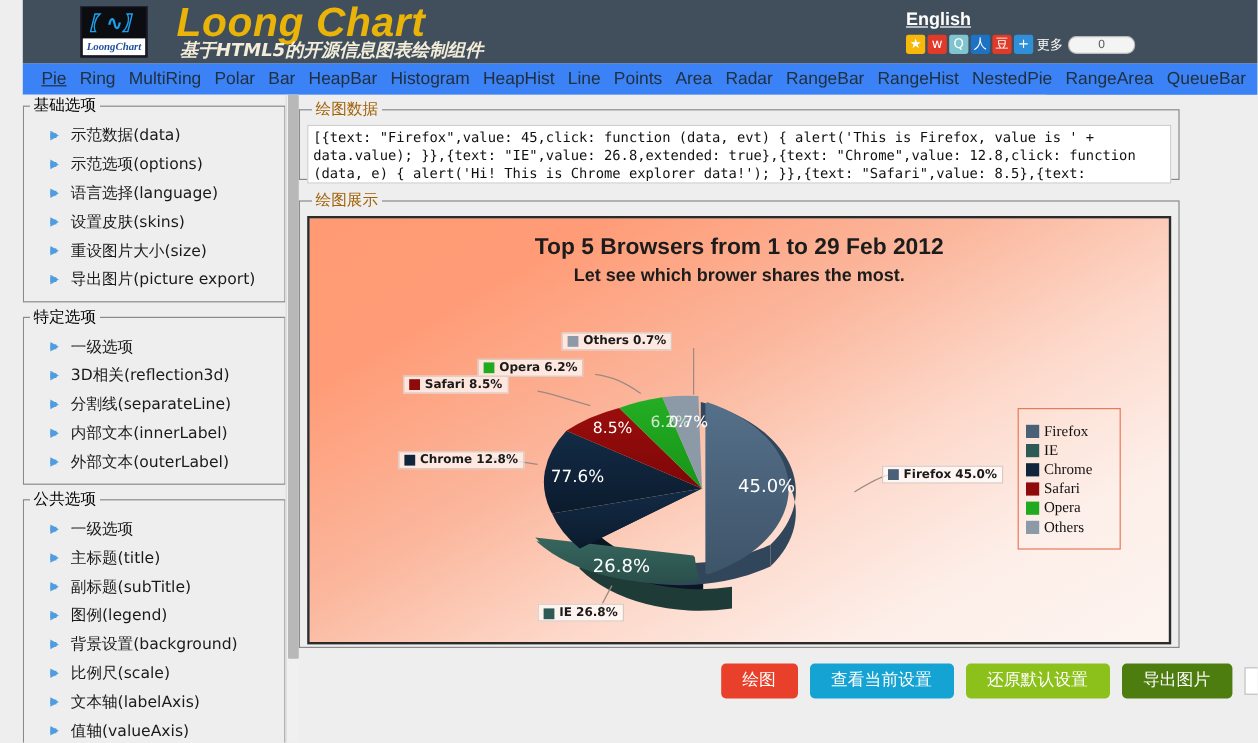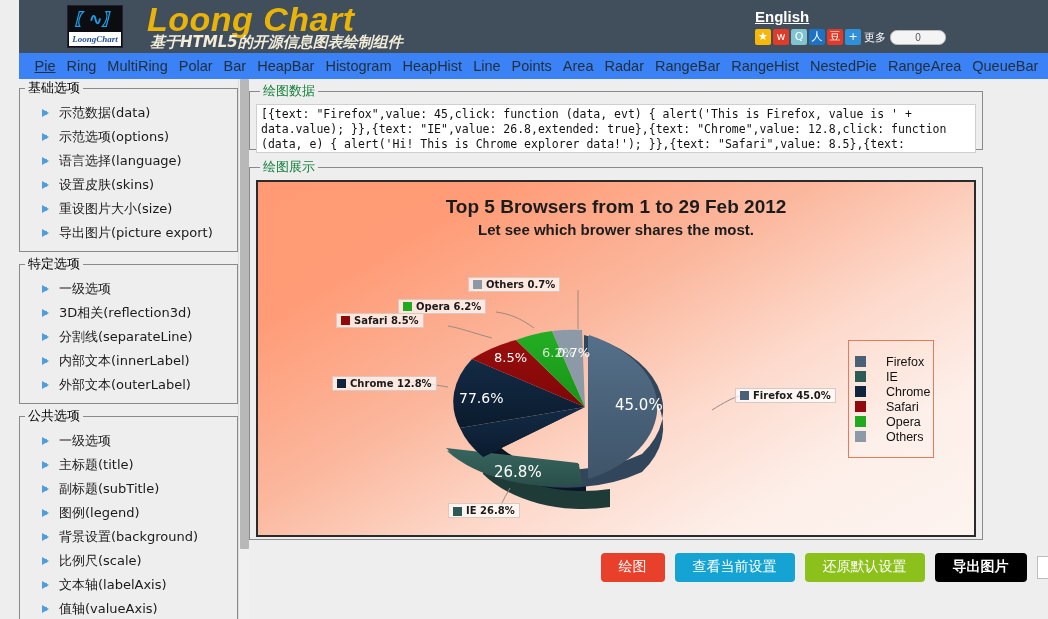--- a/index.html
+++ b/index.html
@@ -121,21 +121,21 @@
     background: #4f9de0;
   }
 
   
   .right { position: absolute; left: 249px; top: 0; width: 741px; height: 540px; }
   fieldset.panel {
     border: 1px solid #8a8a8a; padding: 4px 6px 7px 6px; margin: 0;
     background: #eeeeee;
   }
   fieldset.panel > legend {
-    font-size: 13px; color: #15803d; padding: 0 3px; margin-left: 4px;
+    font-size: 13px; color: #a16207; padding: 0 3px; margin-left: 4px;
     font-family: "DejaVu Sans", sans-serif;
   }
   .data-panel { position: absolute; left: 0; top: 3px; width: 734px; height: 68px; }
   .data-ta {
     width: 720px; height: 49px; resize: none;
     background: #ffffff; border: 1px solid #cfcfcf;
     font-family: "DejaVu Sans Mono", monospace; font-size: 11.5px;
     line-height: 15px; color: #111; padding: 2px 4px; overflow: hidden;
   }
   .chart-panel { position: absolute; left: 0; top: 79px; width: 734px; height: 382px; }
@@ -165,37 +165,37 @@
   .callout .sw { width: 9px; height: 9px; display: inline-block; }
   .inner-lab {
     position: absolute; color: #ffffff; font-weight: normal;
     font-family: "DejaVu Sans", sans-serif; white-space: nowrap;
   }
   .legend-box {
     position: absolute; left: 590px; top: 158px; width: 86px; height: 118px;
     border: 1px solid #e8795a; background: rgba(255,255,255,0.08);
     padding: 6px 6px; display: flex; flex-direction: column; justify-content: center; gap: 1px;
   }
-  .legend-row { display: flex; align-items: center; gap: 20px; font-size: 12.5px; color: #121212; }
+  .legend-row { display: flex; align-items: center; gap: 4px; font-size: 12.5px; color: #121212; font-family: Liberation Serif, serif; }
   .legend-row .sw { width: 11px; height: 11px; flex: 0 0 11px; }
 
   
   .btnbar {
     position: absolute; left: 249px; top: 468px; width: 741px; height: 40px;
     display: flex; align-items: center; justify-content: center; gap: 10px;
   }
   .btn {
     border: none; border-radius: 4px; color: #ffffff;
     font-size: 14px; height: 29px; padding: 0 18px; cursor: pointer;
     font-family: "DejaVu Sans", sans-serif;
   }
   .btn.red { background: #e8402a; }
   .btn.blue { background: #14a3d2; }
   .btn.green { background: #8cc01a; }
-  .btn.orange { background: #000000; font-weight: bold; }
+  .btn.orange { background: #4d7c0f; }
   .name-input {
     width: 100px; height: 23px; border: 1px solid #bdbdbd; background: #fff;
     font-size: 12px; padding: 0 4px;
   }
 </style>
 </head>
 <body>
 
 <div id="page">
 

